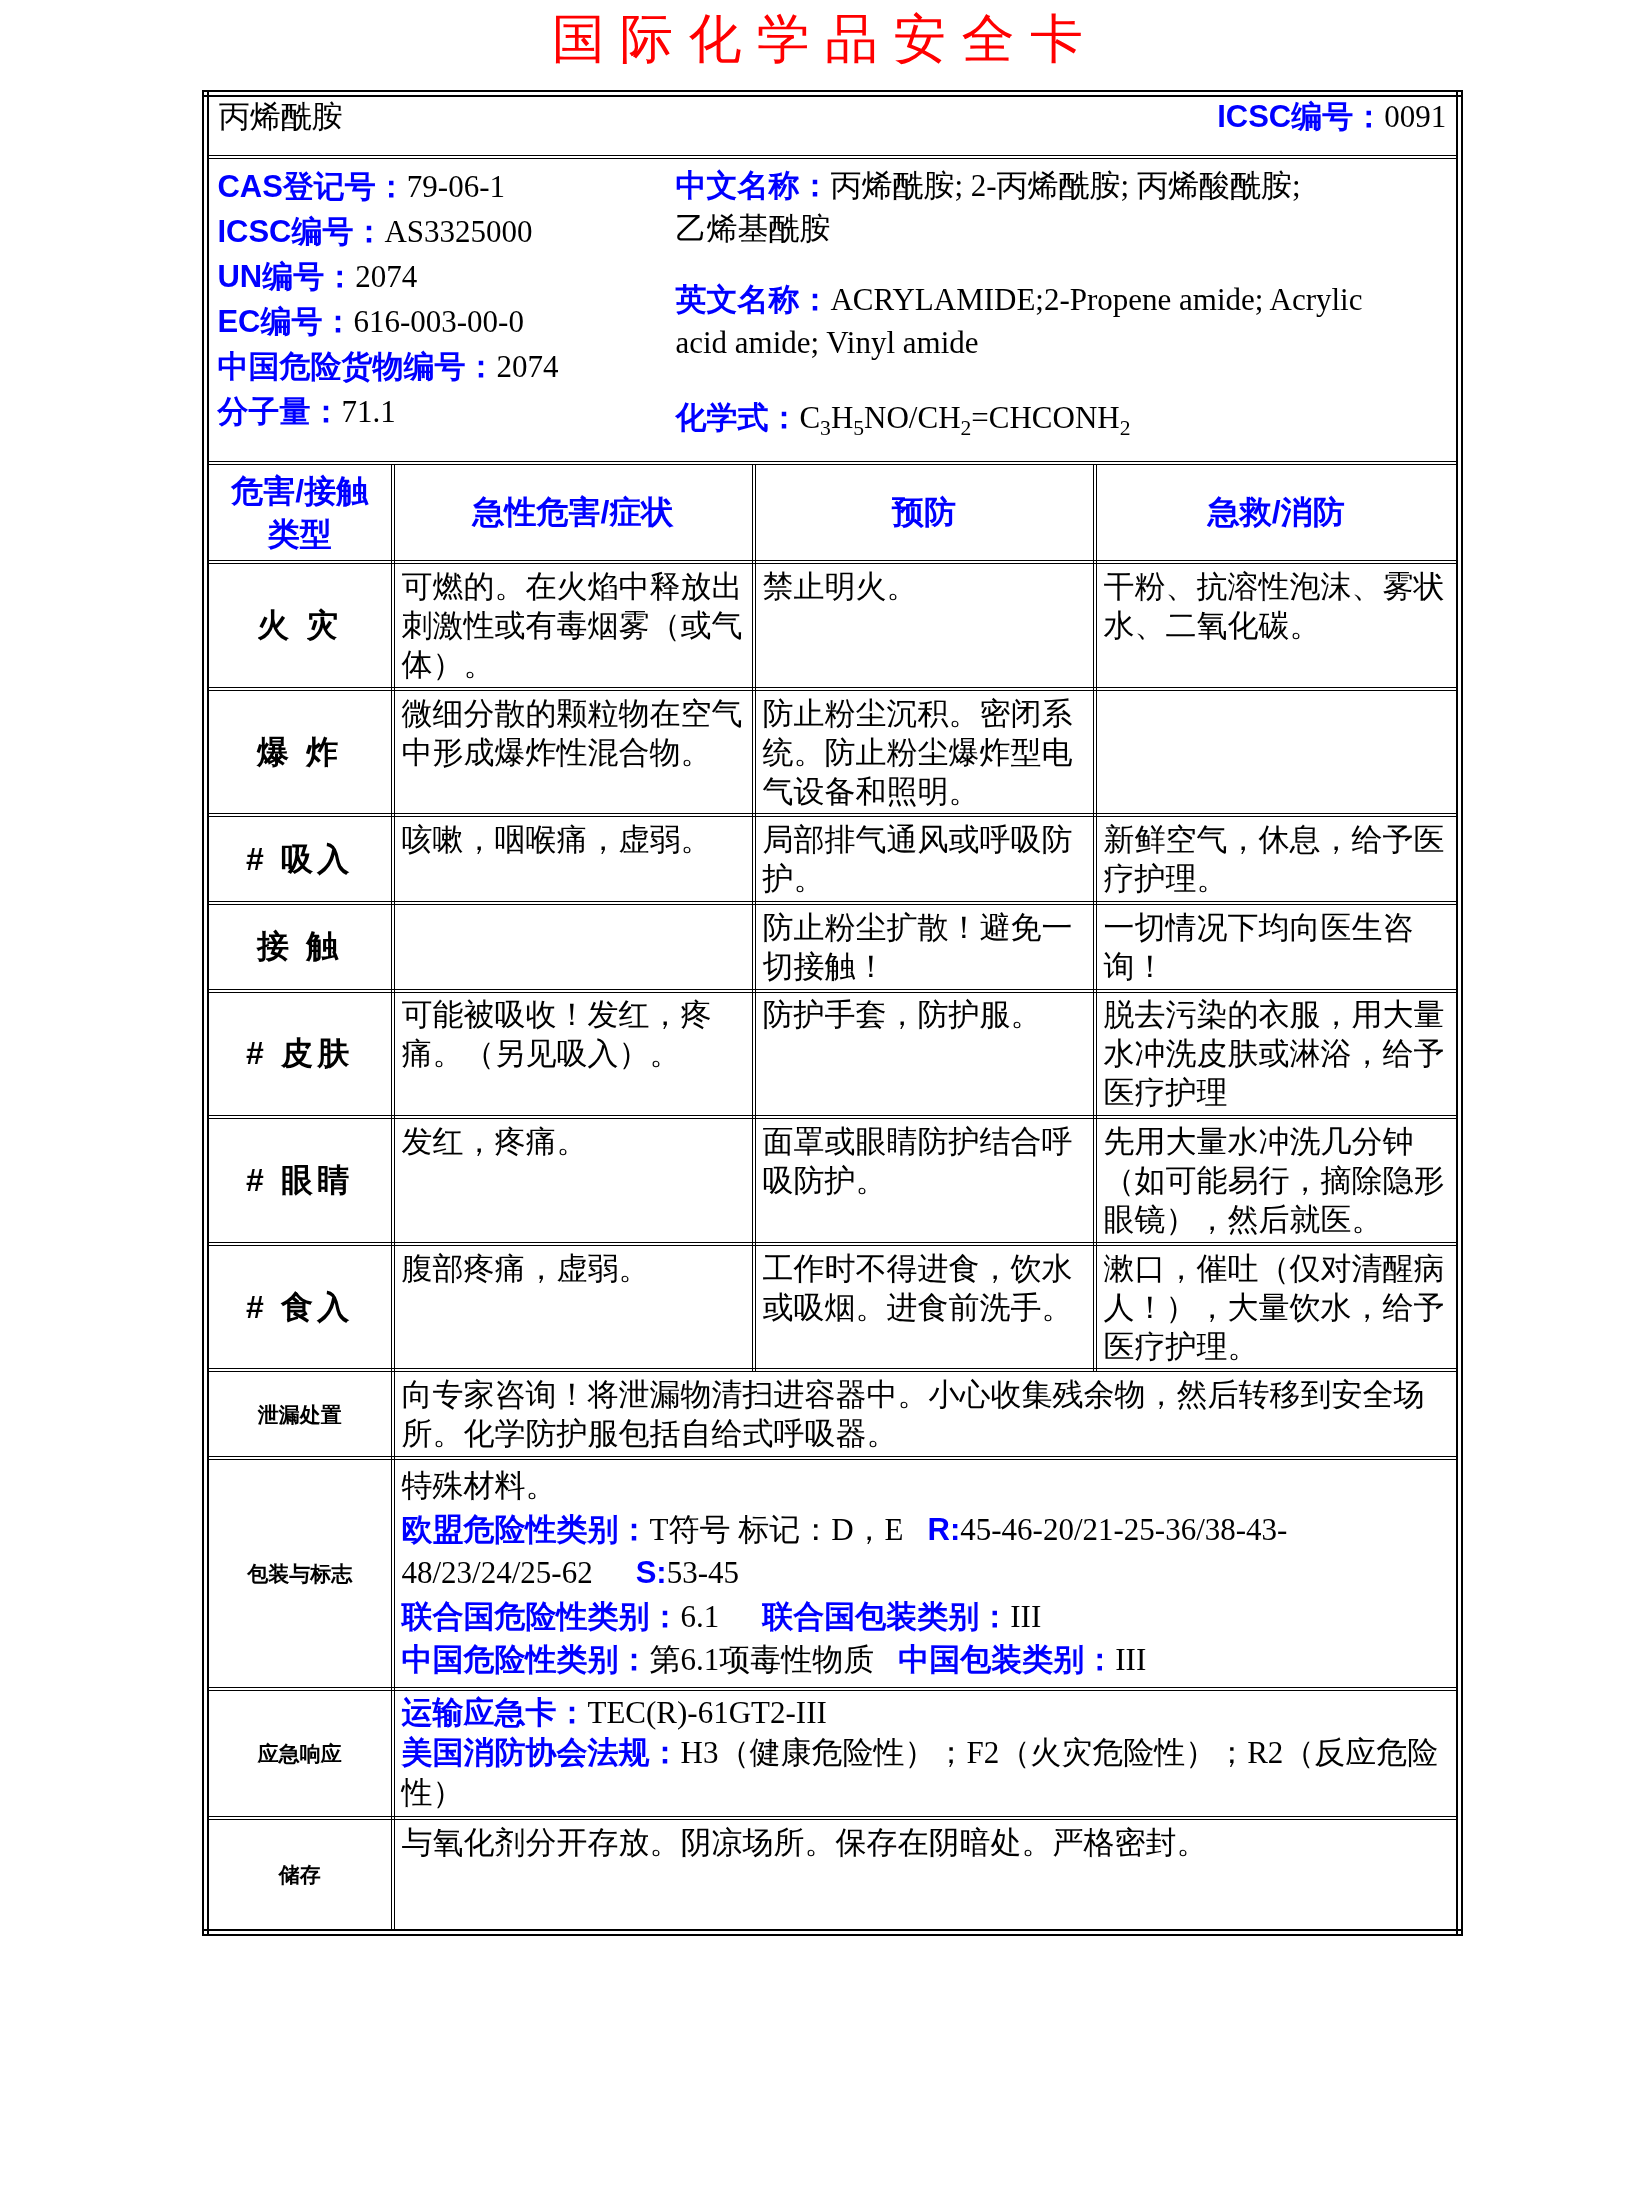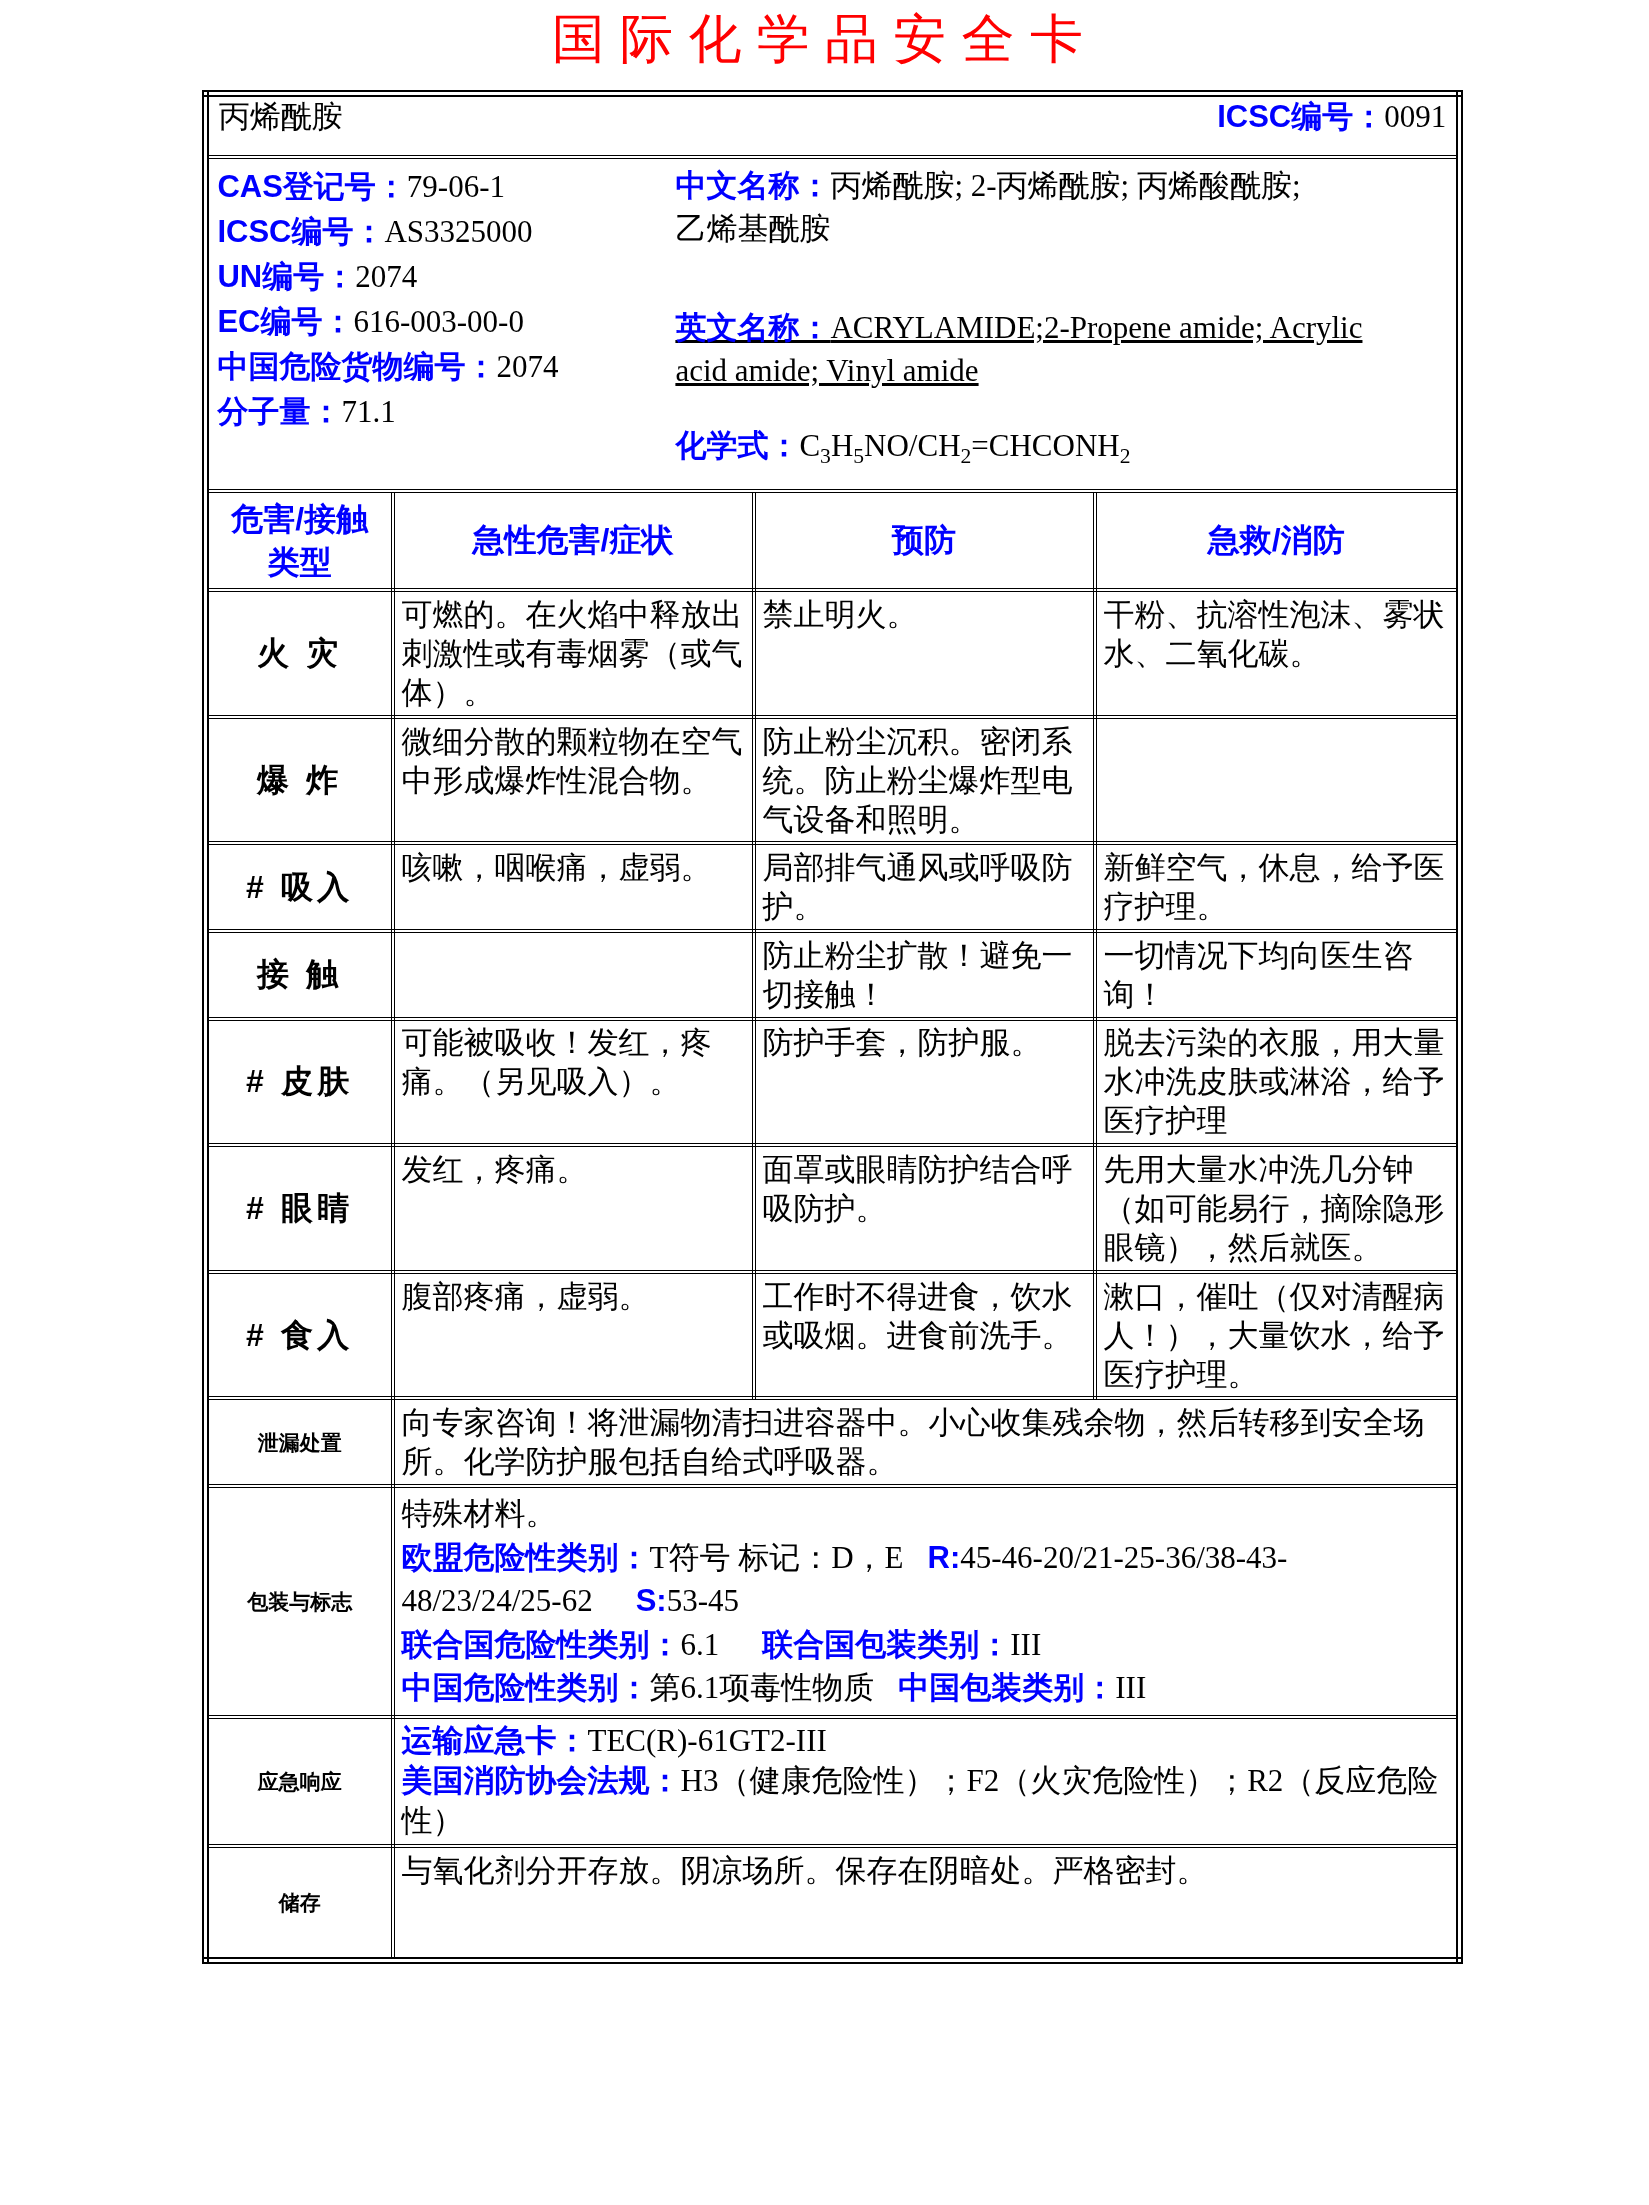--- a/index.html
+++ b/index.html
@@ -40,21 +40,21 @@
     font-family: "Liberation Sans", "DejaVu Sans", sans-serif;
   }
   
   .name-flex { display: flex; justify-content: space-between; align-items: flex-start; height: 100%; padding: 0 9.8px; }
   
   .id-flex { display: flex; padding: 2.8px 0 0 1.4px; }
   .id-left { width: 458px; }
   .id-line { line-height: 45px; white-space: nowrap; }
   .id-right { flex: 1; }
   .name-para div { line-height: 43px; }
-  .en-para { margin-top: 56px; text-decoration: underline; }
+  .en-para { margin-top: 28px; }
   .formula-line { margin-top: 24px; line-height: 60px; }
   sub { font-size: 21.6px; }
   
   .hd {
     text-align: center; vertical-align: middle;
     color: #0000FF; font-weight: bold;
     font-family: "Liberation Sans", "DejaVu Sans", sans-serif;
     font-size: 32px; line-height: 43px;
   }
   .rowlabel {

